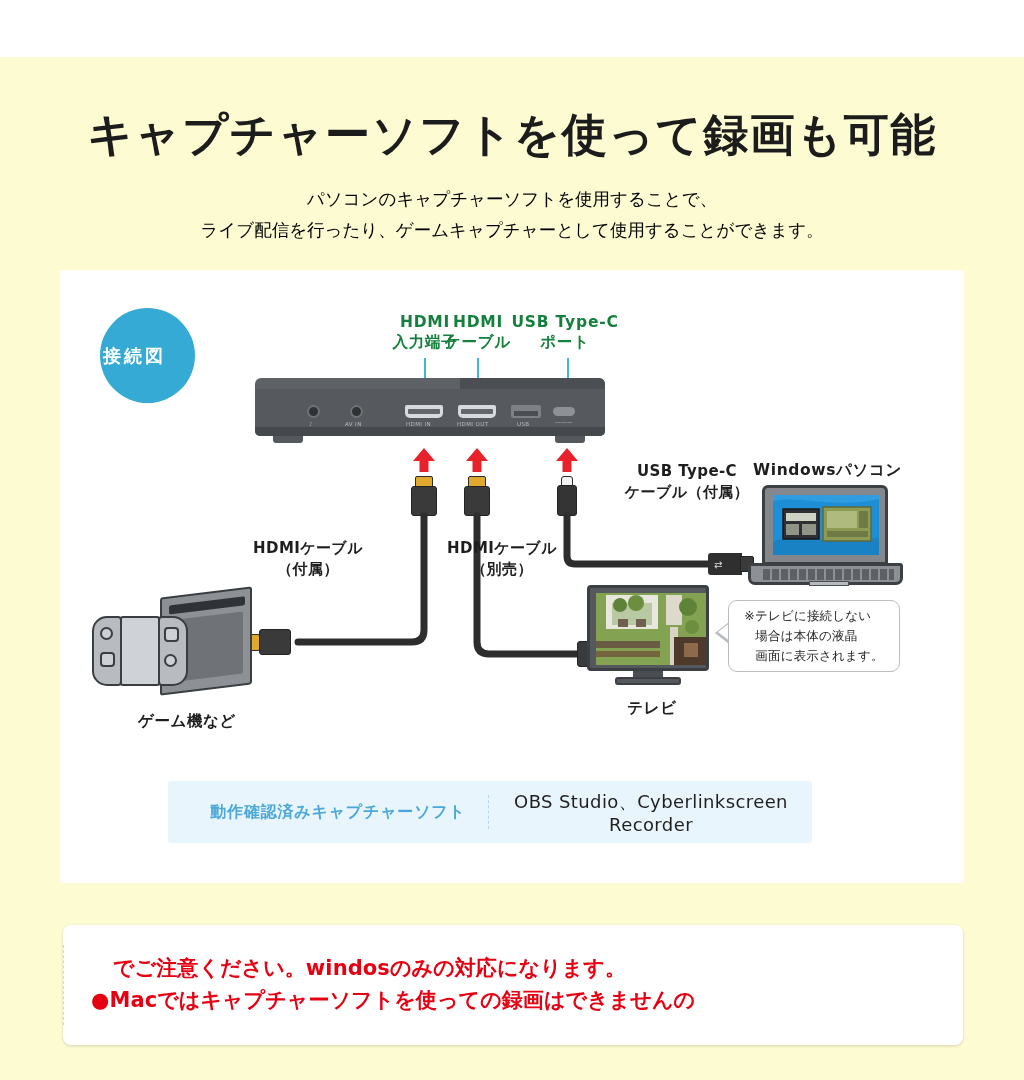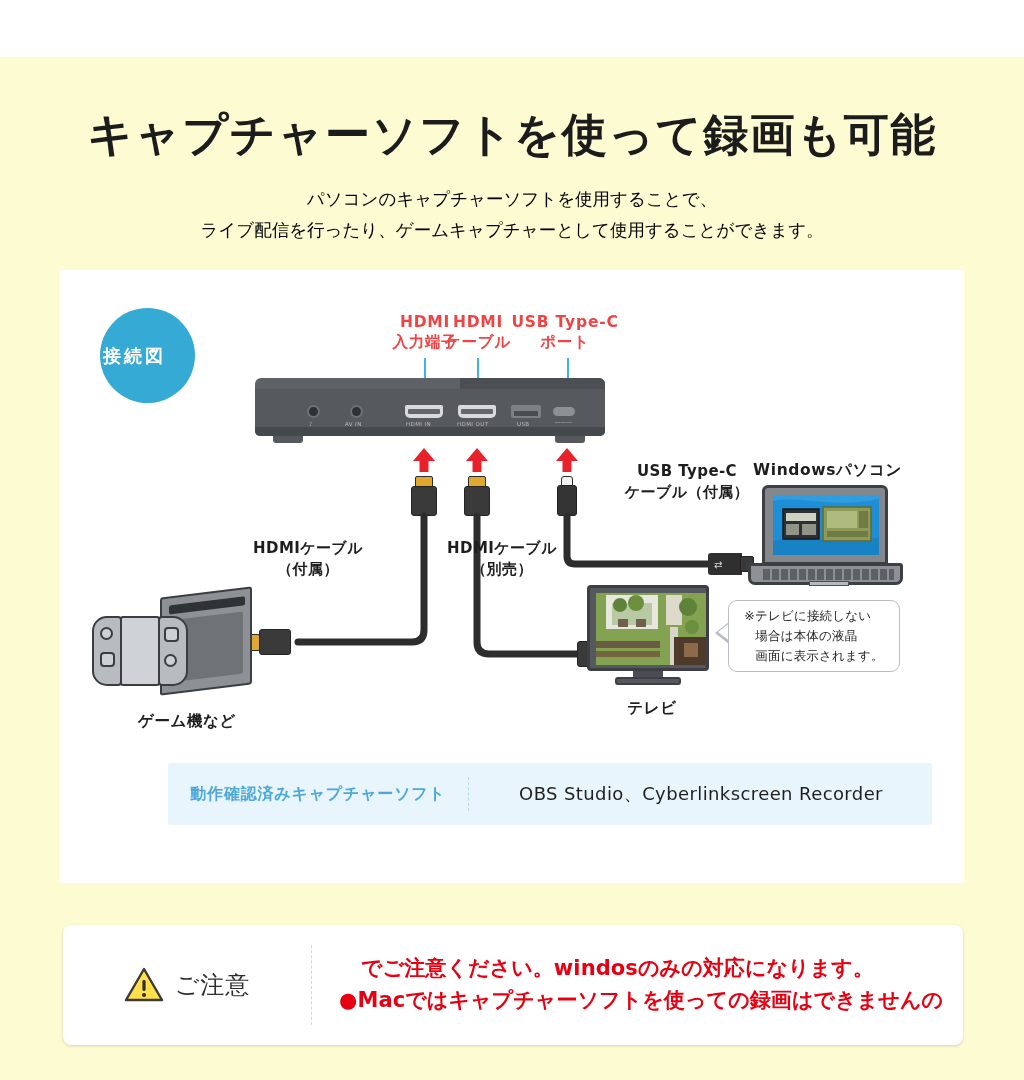--- a/index.html
+++ b/index.html
@@ -89,21 +89,21 @@
     font-family: "DejaVu Sans", "Liberation Sans", sans-serif;
     text-indent: 3px;
   }
 
   
   .port-callout {
     position: absolute;
     text-align: center;
     font-size: 15.5px;
     font-weight: 700;
-    color: #ef4444;
+    color: #15803d;
     line-height: 1.32;
     letter-spacing: 0.8px;
     white-space: nowrap;
     font-family: "DejaVu Sans", "Liberation Sans", sans-serif;
   }
   #callout-hdmi-in  { left: 305px; top: 42px; width: 120px; }
   #callout-hdmi-out { left: 358px; top: 42px; width: 120px; }
   #callout-usbc     { left: 440px; top: 42px; width: 130px; }
 
   
@@ -518,26 +518,27 @@
   #tv-note-tail-fill {
     left: 658px; top: 352px;
     border-top: 10px solid transparent;
     border-bottom: 10px solid transparent;
     border-right: 13px solid #ffffff;
   }
 
   
   #software-bar {
     position: absolute;
-    left: 108px; top: 493px;
-    width: 764px; height: 62px;
+    left: 108px; top: 511px;
+    width: 624px; height: 62px;
     background: #e9f5fc;
     border-radius: 3px;
     display: flex;
     align-items: center;
+    padding-left: 20px;
   }
   #software-bar-label {
     width: 300px;
     text-align: center;
     font-size: 16px;
     font-weight: 700;
     color: #4ba8d8;
     letter-spacing: 0.8px;
     font-family: "DejaVu Sans", "Liberation Sans", sans-serif;
   }
@@ -810,28 +811,20 @@
 
     <div id="software-bar">
       <div id="software-bar-label">動作確認済みキャプチャーソフト</div>
       <div id="software-bar-divider"></div>
       <div id="software-bar-value">OBS Studio、Cyberlinkscreen Recorder</div>
     </div>
 
   </div>
 
   <div id="warning-box">
-    <div id="warning-left">
-      <svg id="warning-icon" viewBox="0 0 40 36">
-        <path d="M20 2 L38 33 L2 33 Z" fill="#ffe04b" stroke="#3c3a33" stroke-width="2.4" stroke-linejoin="round"></path>
-        <rect x="18.4" y="13" width="3.2" height="11" rx="1.4" fill="#2e2c26"></rect>
-        <circle cx="20" cy="28" r="2" fill="#2e2c26"></circle>
-      </svg>
-      <span id="warning-caption">ご注意</span>
-    </div>
     <div id="warning-divider"></div>
     <div id="warning-text">
       <div class="line" style="padding-left:22px;">でご注意ください。windosのみの対応になります。</div>
       <div class="line">●Macではキャプチャーソフトを使っての録画はできませんの</div>
     </div>
   </div>
 
 </div>
 
 </body></html>

